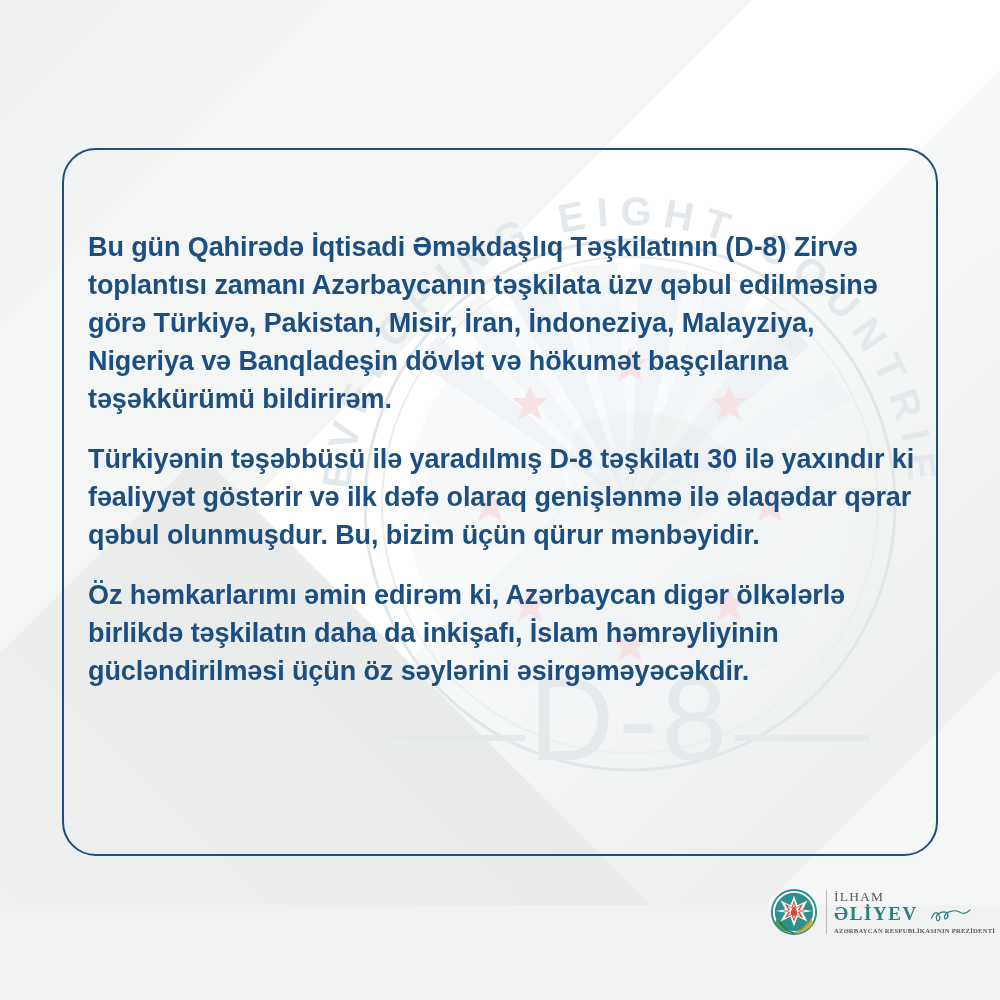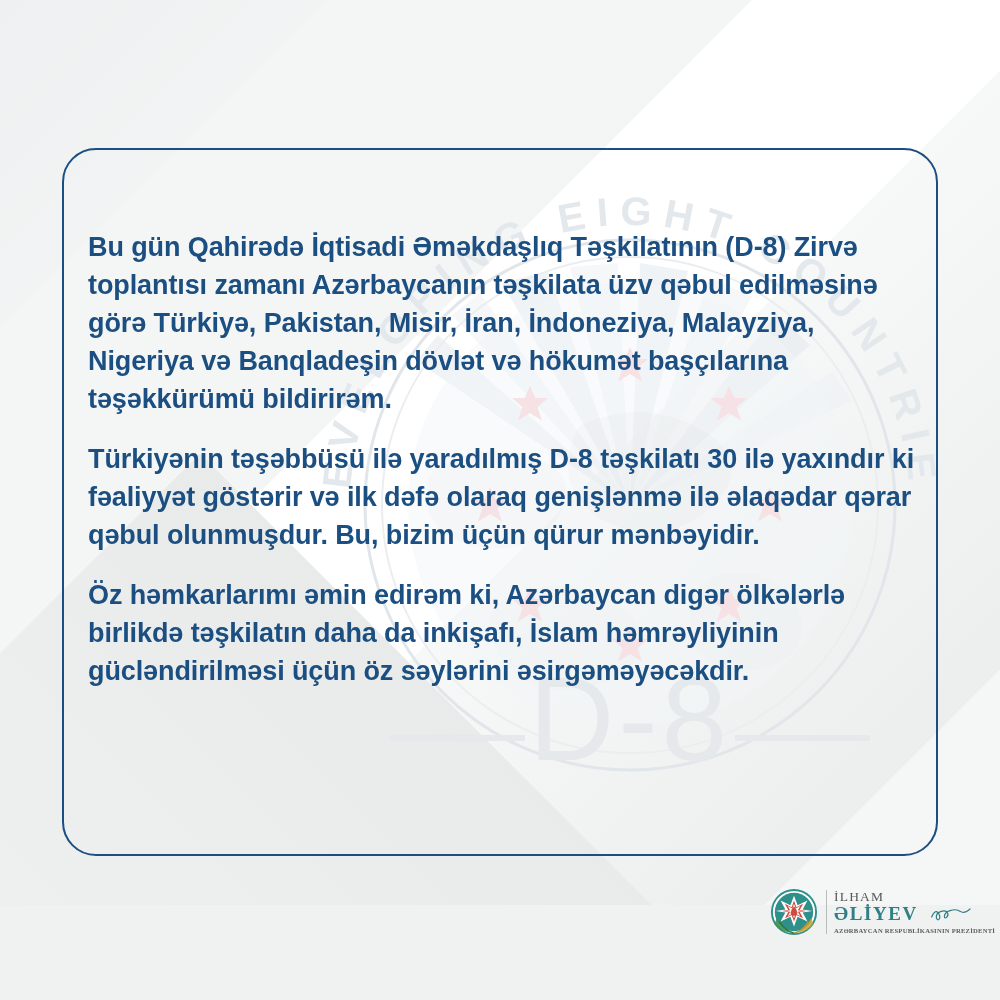--- a/index.html
+++ b/index.html
@@ -124,21 +124,21 @@
     border-left:1px solid #b9bcbd;
     height:44px;
   }
   #logo-name-1 {
     font-family:"Liberation Serif", serif;
     font-size:13.5px;
     letter-spacing:1.2px;
     color:#58585a;
     line-height:14px;
   }
-  #logo-row2 { display:flex; gap:12px; }
+  #logo-row2 { display:flex; align-items:flex-end; gap:12px; }
   #logo-name-2 {
     font-family:"Liberation Serif", serif;
     font-size:19px;
     font-weight:bold;
     letter-spacing:1.6px;
     color:#2f7f85;
     line-height:20px;
   }
   #signature { width:44px; height:18px; margin-bottom:1px; }
   #logo-sub {

